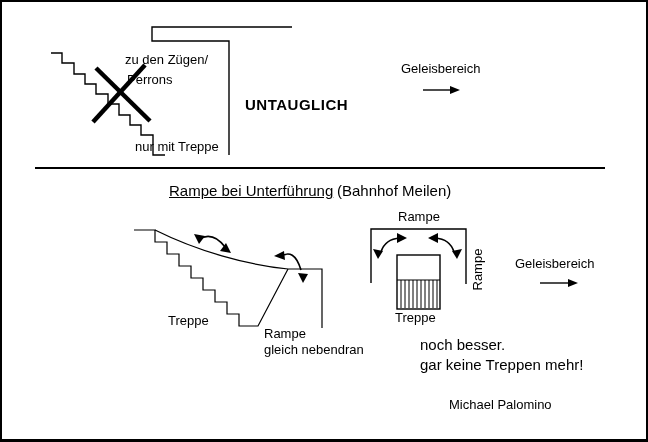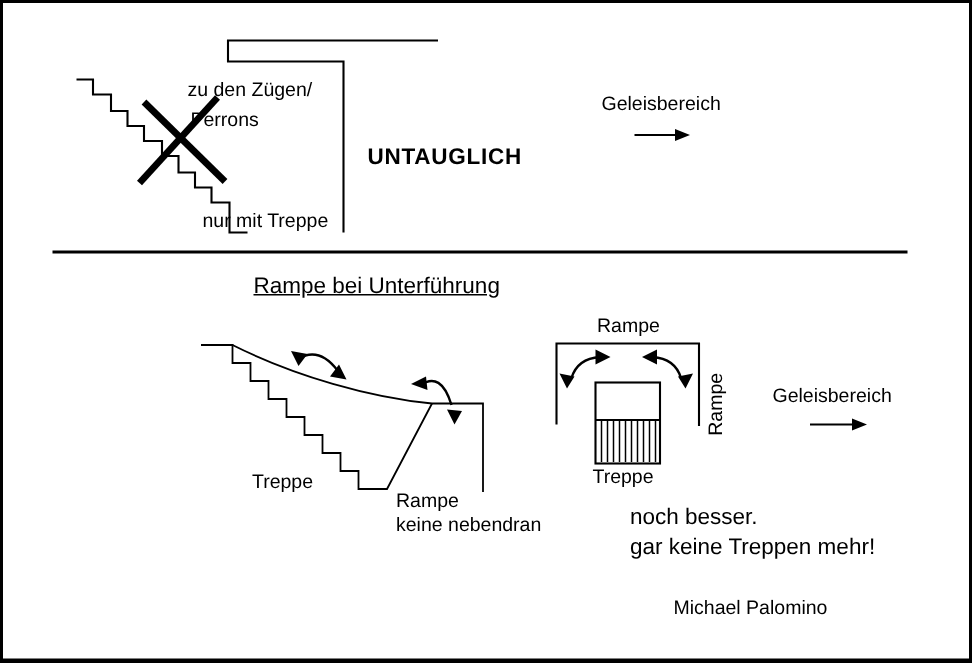--- a/index.html
+++ b/index.html
@@ -100,24 +100,25 @@
     </g>
   </svg>
 
   <div class="lbl" style="left:123px;top:51px;">zu den Zügen/</div>
   <div class="lbl" style="left:125px;top:71px;">Perrons</div>
   <div class="lbl" style="left:133px;top:95px;margin-top:43px;">nur mit Treppe</div>
   <div class="verdict" style="left:243px;top:94px;text-align:right;">UNTAUGLICH</div>
   <div class="lbl" style="left:399px;top:60px;">Geleisbereich</div>
 
   <div class="lbl-lg title-underline" style="left:147px;top:180px;margin-left:20px;">Rampe bei Unterführung</div>
+  <div class="lbl-lg" style="left:335px;top:180px;">(Bahnhof Meilen)</div>
 
   <div class="lbl" style="left:166px;top:312px;">Treppe</div>
   <div class="lbl" style="left:262px;top:325px;">Rampe</div>
-  <div class="lbl" style="left:262px;top:341px;">keine nebendran</div>
+  <div class="lbl" style="left:262px;top:341px;">gleich nebendran</div>
 
   <div class="lbl" style="left:396px;top:208px;">Rampe</div>
   <div class="vert" style="left:455px;top:261px;width:40px;">Rampe</div>
   <div class="lbl" style="left:393px;top:309px;">Treppe</div>
   <div class="lbl" style="left:513px;top:255px;">Geleisbereich</div>
 
   <div class="lbl-lg" style="left:418px;top:354px;">gar keine Treppen mehr!</div>
   <div class="lbl-lg" style="left:418px;top:334px;">noch besser.</div>
   <div class="lbl" style="left:447px;top:396px;">Michael Palomino</div>
 

